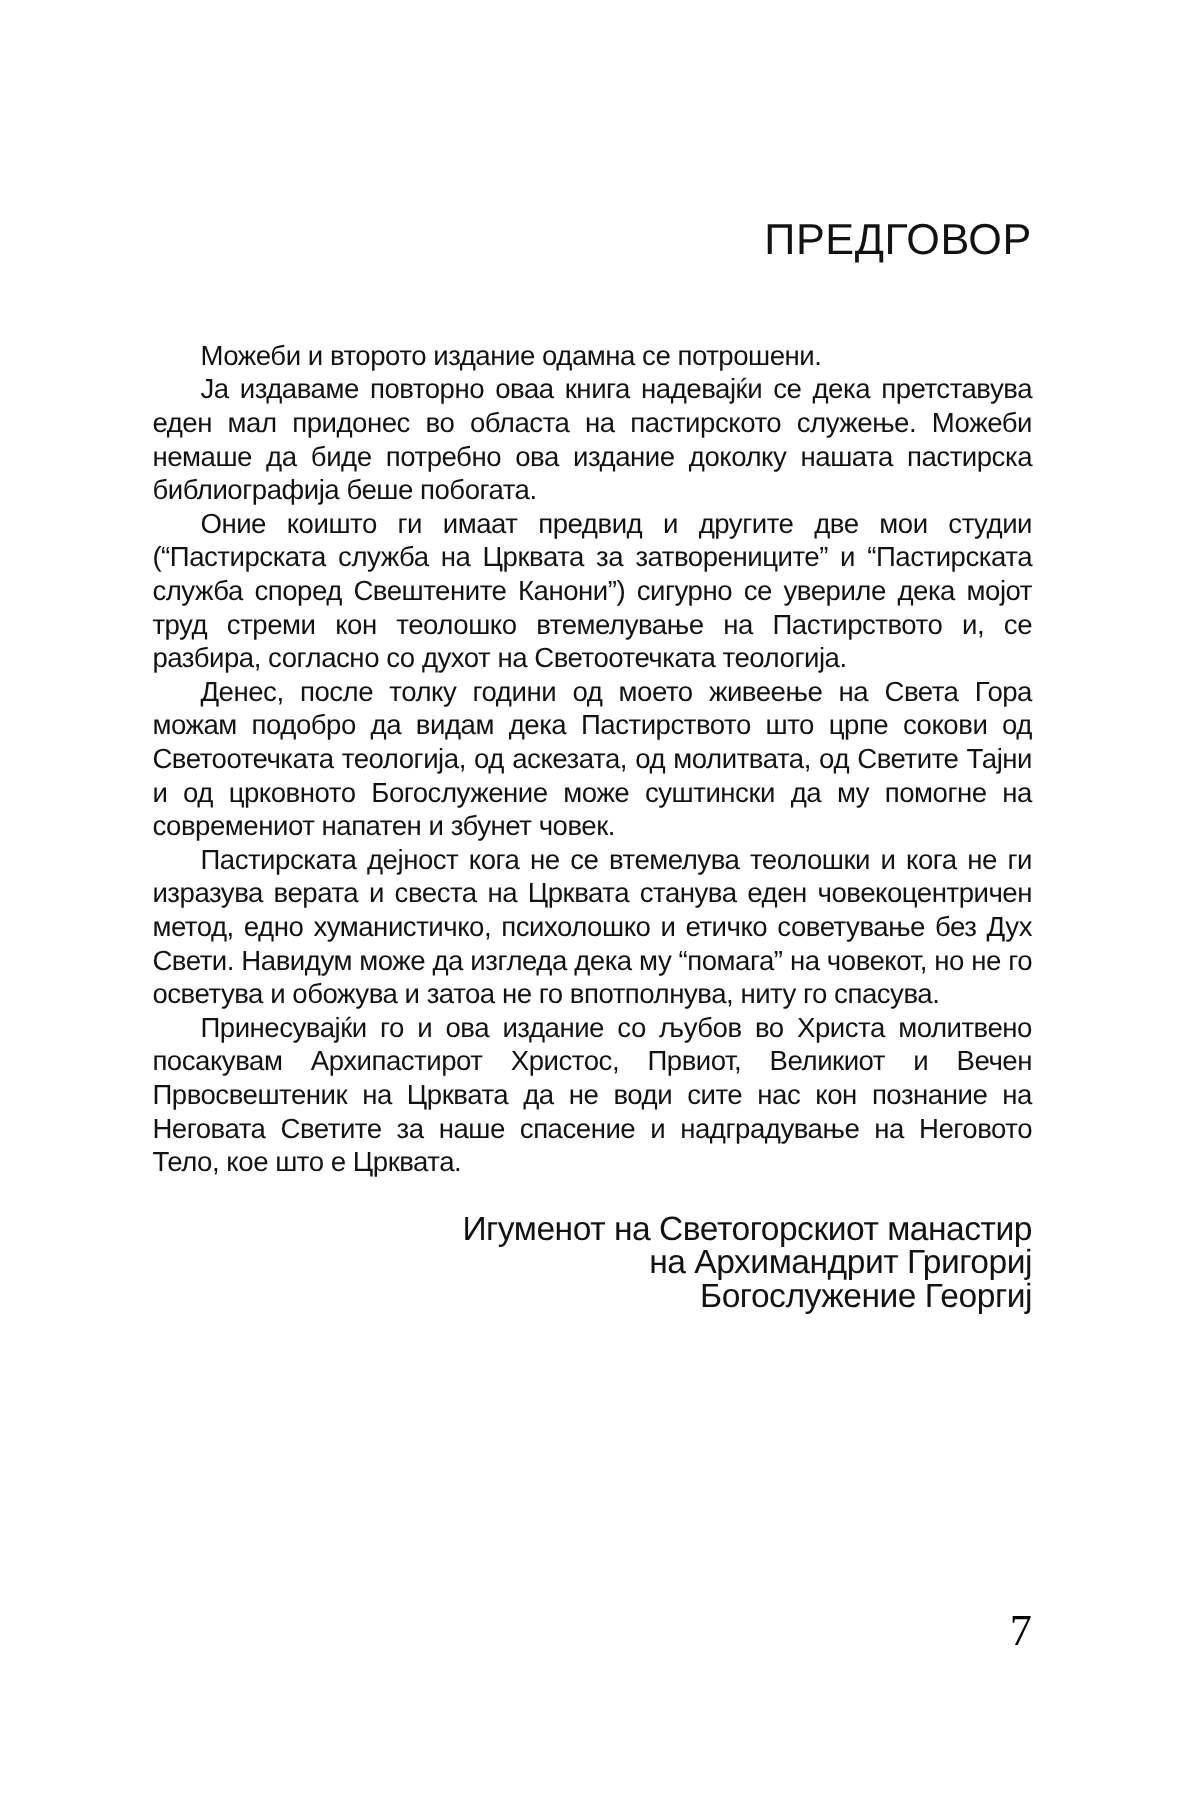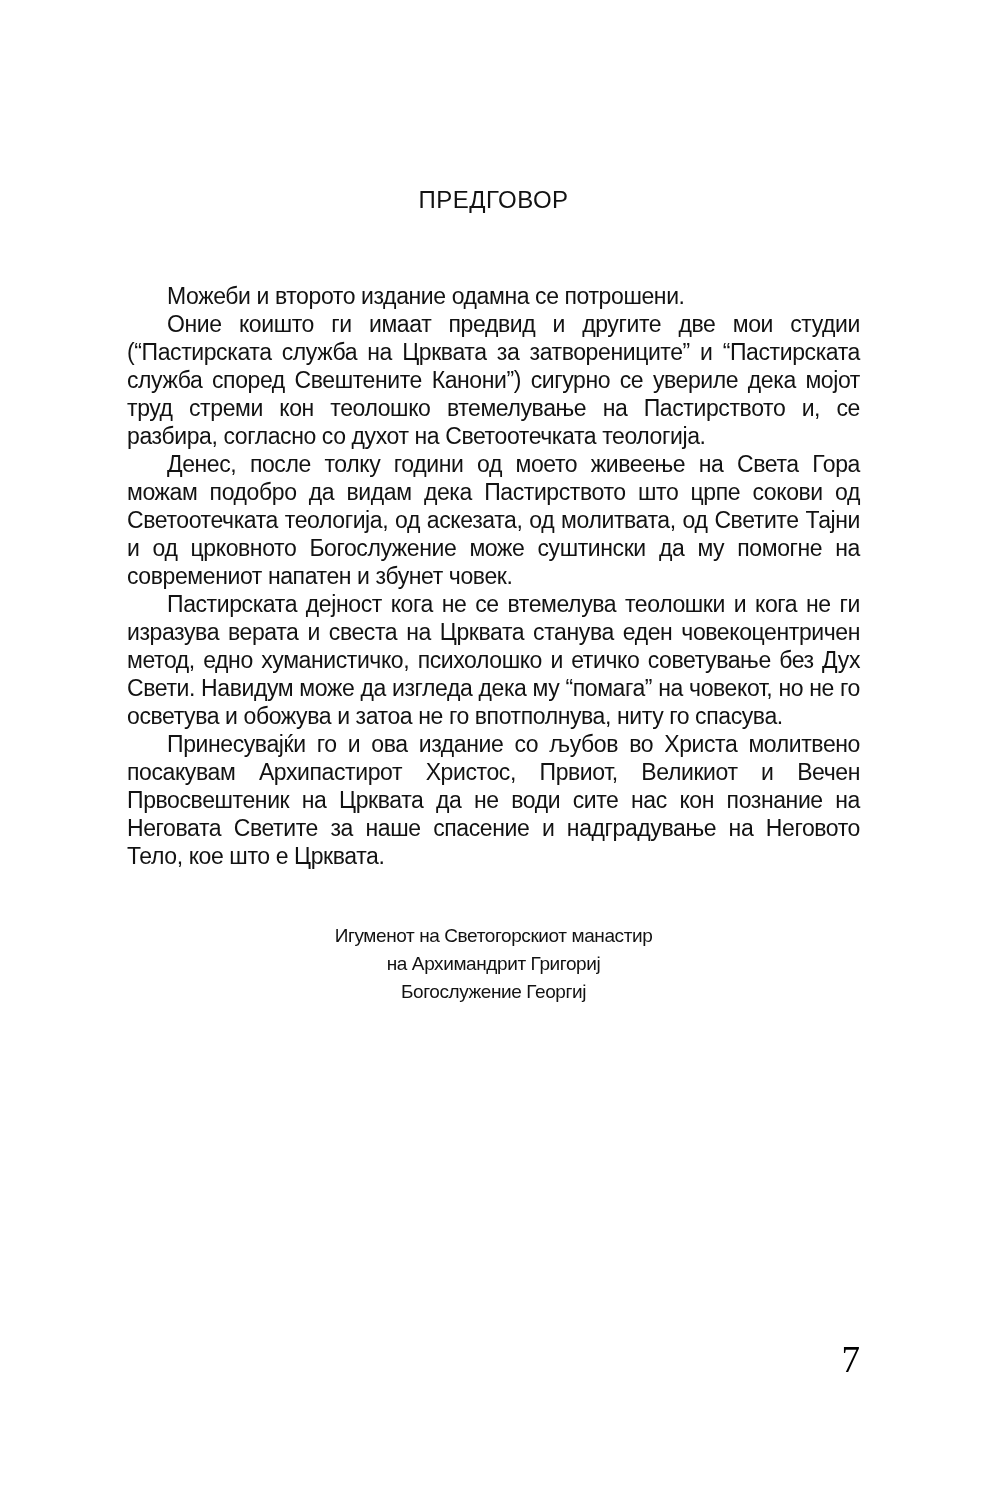--- a/index.html
+++ b/index.html
@@ -17,39 +17,39 @@
     font-family: "Liberation Sans", "DejaVu Sans", sans-serif;
     overflow: hidden;
   }
   .content {
     position: absolute;
     left: 127px;
     top: 184px;
     width: 733px;
   }
   .page-title {
-    font-size: 24px;
+    font-size: 36px;
     font-weight: normal;
     letter-spacing: 0.5px;
-    text-align: center;
+    text-align: right;
     margin: 0 0 66px 0;
     line-height: 32px;
   }
   .body-text p {
     margin: 0;
     font-size: 23px;
     line-height: 28px;
     letter-spacing: -0.4px;
     text-align: justify;
     text-indent: 40px;
   }
   .signature {
-    margin-top: 52px;
-    text-align: center;
-    font-size: 19px;
+    margin-top: 28px;
+    text-align: right;
+    font-size: 28px;
     line-height: 28px;
     letter-spacing: -0.4px;
   }
   .page-number {
     position: absolute;
     top: 1338px;
     right: 122px;
     font-family: "Liberation Serif", "DejaVu Serif", serif;
     font-size: 37px;
     line-height: 44px;
@@ -59,20 +59,21 @@
 </head>
 <body>
 
 <div class="book-page">
   <div class="content">
 
     <h1 class="page-title">ПРЕДГОВОР</h1>
 
     <div class="body-text">
       <p>Можеби и второто издание одамна се потрошени.</p>
+      <p>Ја издаваме повторно оваа книга надевајќи се дека претставува еден мал придонес во областа на пастирското служење. Можеби немаше да биде потребно ова издание доколку нашата пастирска библиографија беше побогата.</p>
       <p>Оние коишто ги имаат предвид и другите две мои студии (“Пастирската служба на Црквата за затворениците” и “Пастирската служба според Свештените Канони”) сигурно се увериле дека мојот труд стреми кон теолошко втемелување на Пастирството и, се разбира, согласно со духот на Светоотечката теологија.</p>
       <p>Денес, после толку години од моето живеење на Света Гора можам подобро да видам дека Пастирството што црпе сокови од Светоотечката теологија, од аскезата, од молитвата, од Светите Тајни и од црковното Богослужение може суштински да му помогне на современиот напатен и збунет човек.</p>
       <p>Пастирската дејност кога не се втемелува теолошки и кога не ги изразува верата и свеста на Црквата станува еден човекоцентричен метод, едно хуманистичко, психолошко и етичко советување без Дух Свети. Навидум може да изгледа дека му “помага” на човекот, но не го осветува и обожува и затоа не го впотполнува, ниту го спасува.</p>
       <p>Принесувајќи го и ова издание со љубов во Христа молитвено посакувам Архипастирот Христос, Првиот, Великиот и Вечен Првосвештеник на Црквата да не води сите нас кон познание на Неговата Светите за наше спасение и надградување на Неговото Тело, кое што е Црквата.</p>
     </div>
 
     <div class="signature">
       <div>Игуменот на Светогорскиот манастир</div>
       <div>на Архимандрит Григориј</div>
       <div>Богослужение Георгиј</div>

